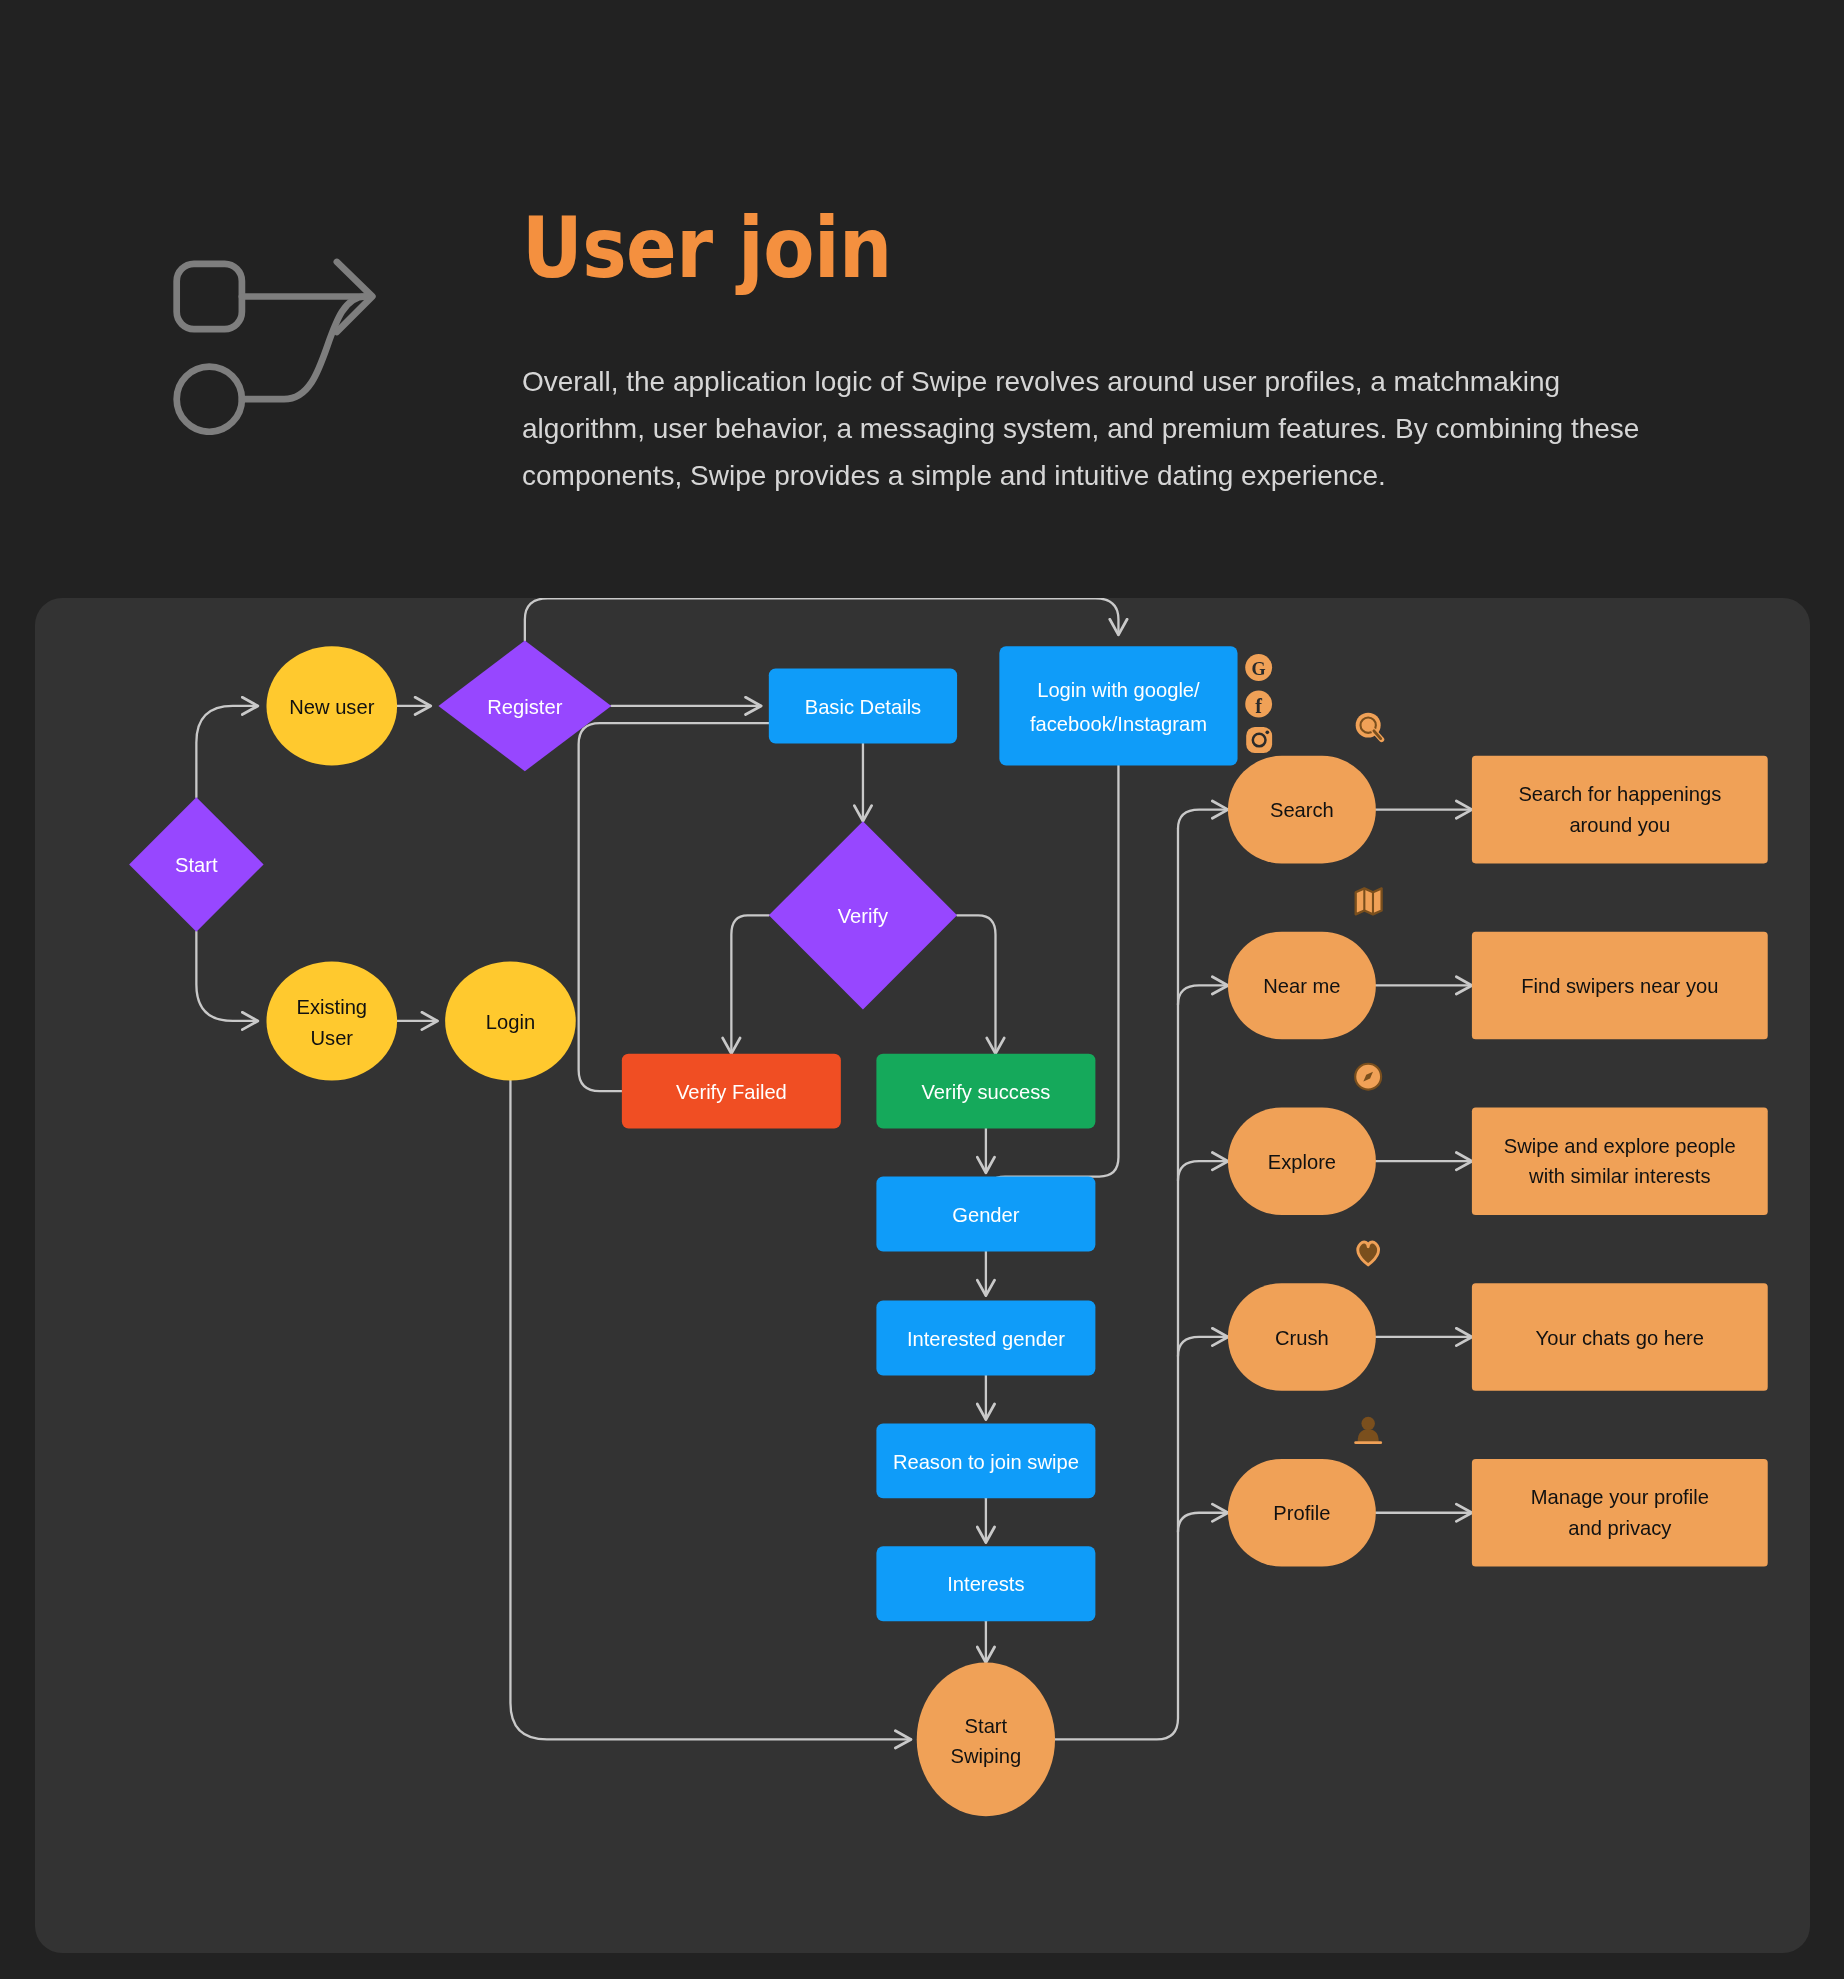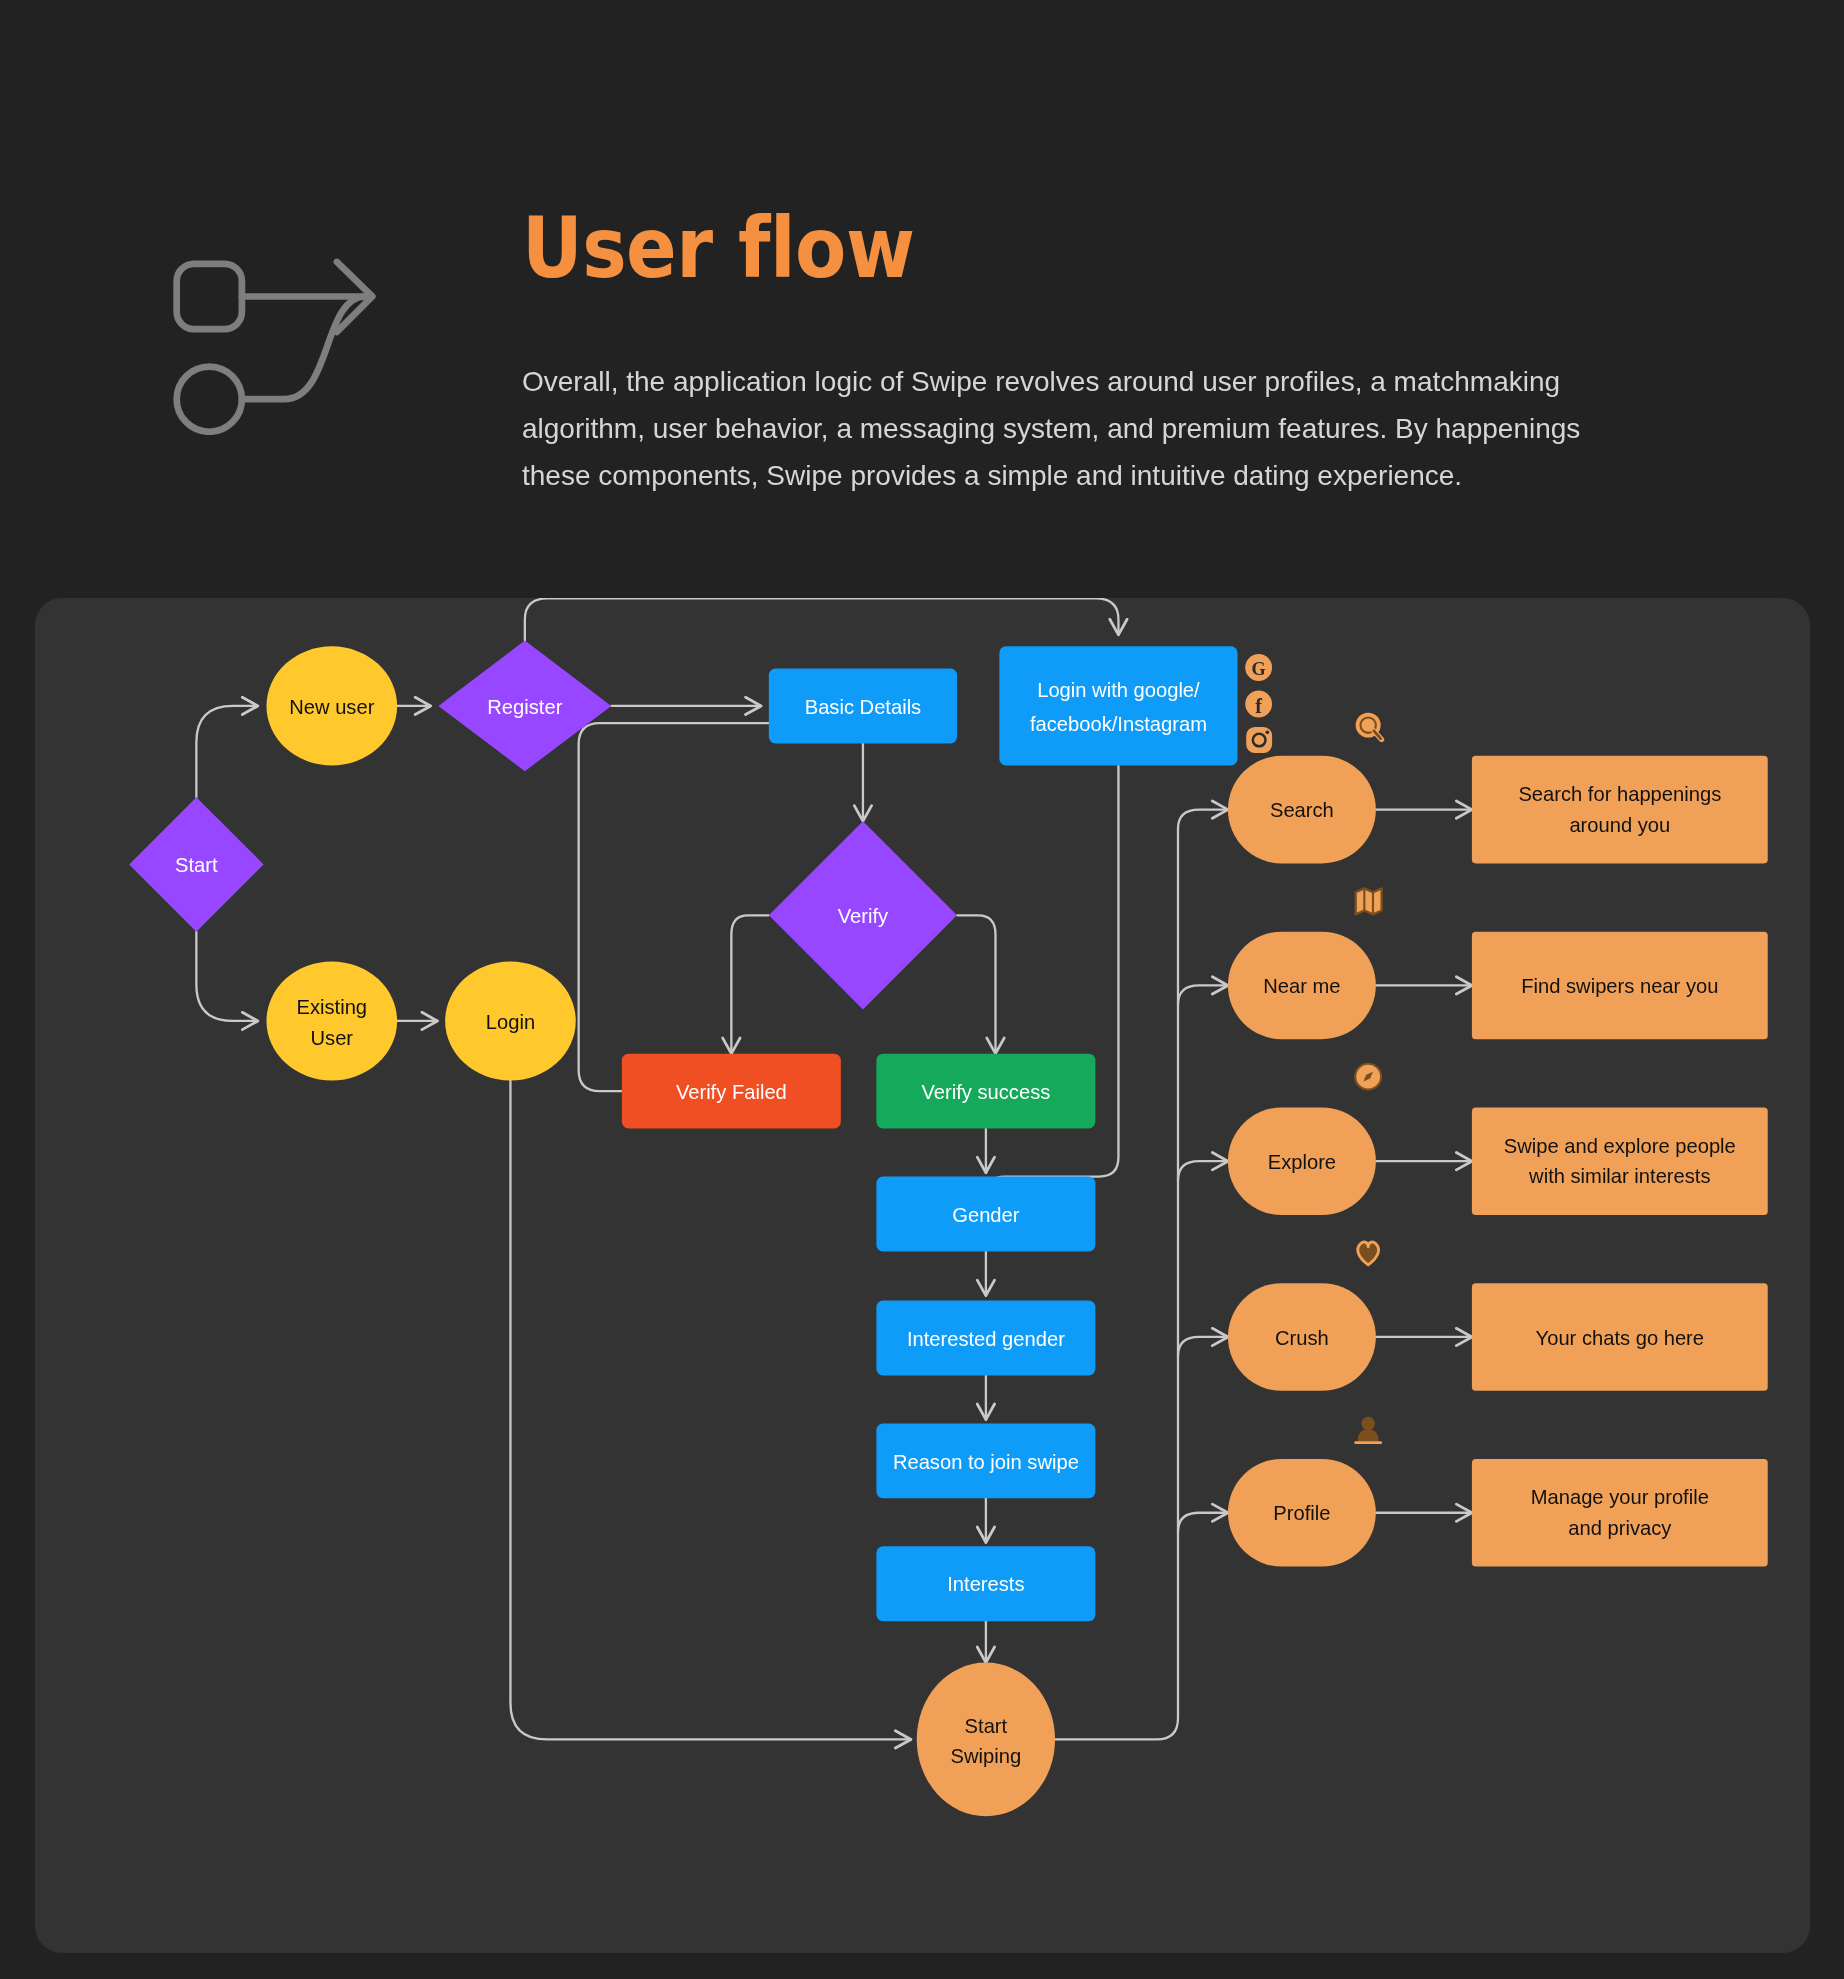--- a/index.html
+++ b/index.html
@@ -45,23 +45,23 @@
     <div class="hdr-logo">
       <svg width="259" height="183" viewBox="0 0 270 190" fill="none">
         <rect x="8" y="12" width="68" height="68" rx="18" stroke="#7E7E7E" stroke-width="7"></rect>
         <circle cx="42" cy="153" r="34" stroke="#7E7E7E" stroke-width="7"></circle>
         <path d="M76 46 H205" stroke="#7E7E7E" stroke-width="7" stroke-linecap="round"></path>
         <path d="M76 153 H120 C170 153 160 46 205 46" stroke="#7E7E7E" stroke-width="7" stroke-linecap="round" fill="none"></path>
         <path d="M175 10 L212 46 L175 83" stroke="#7E7E7E" stroke-width="7" stroke-linecap="round" stroke-linejoin="round" fill="none"></path>
       </svg>
     </div>
 
-    <div class="hdr-title">User flow</div>
-
-    <div class="hdr-desc">Overall, the application logic of Swipe revolves around user profiles, a matchmaking algorithm, user behavior, a messaging system, and premium features. By happenings these components, Swipe provides a simple and intuitive dating experience.</div>
+    <div class="hdr-title">User join</div>
+
+    <div class="hdr-desc">Overall, the application logic of Swipe revolves around user profiles, a matchmaking algorithm, user behavior, a messaging system, and premium features. By combining these components, Swipe provides a simple and intuitive dating experience.</div>
   </div>
 
   <div class="card">
     <svg width="1775" height="1355" viewBox="0 0 1848 1410" xmlns="http://www.w3.org/2000/svg">
       <defs>
         <marker id="ah" viewBox="0 0 12 12" refX="10" refY="6" markerWidth="9" markerHeight="9" orient="auto-start-reverse">
           <path d="M1 1 L10 6 L1 11" fill="none" stroke="#C9C9C9" stroke-width="1.6" stroke-linecap="round" stroke-linejoin="round"></path>
         </marker>
       </defs>
 

